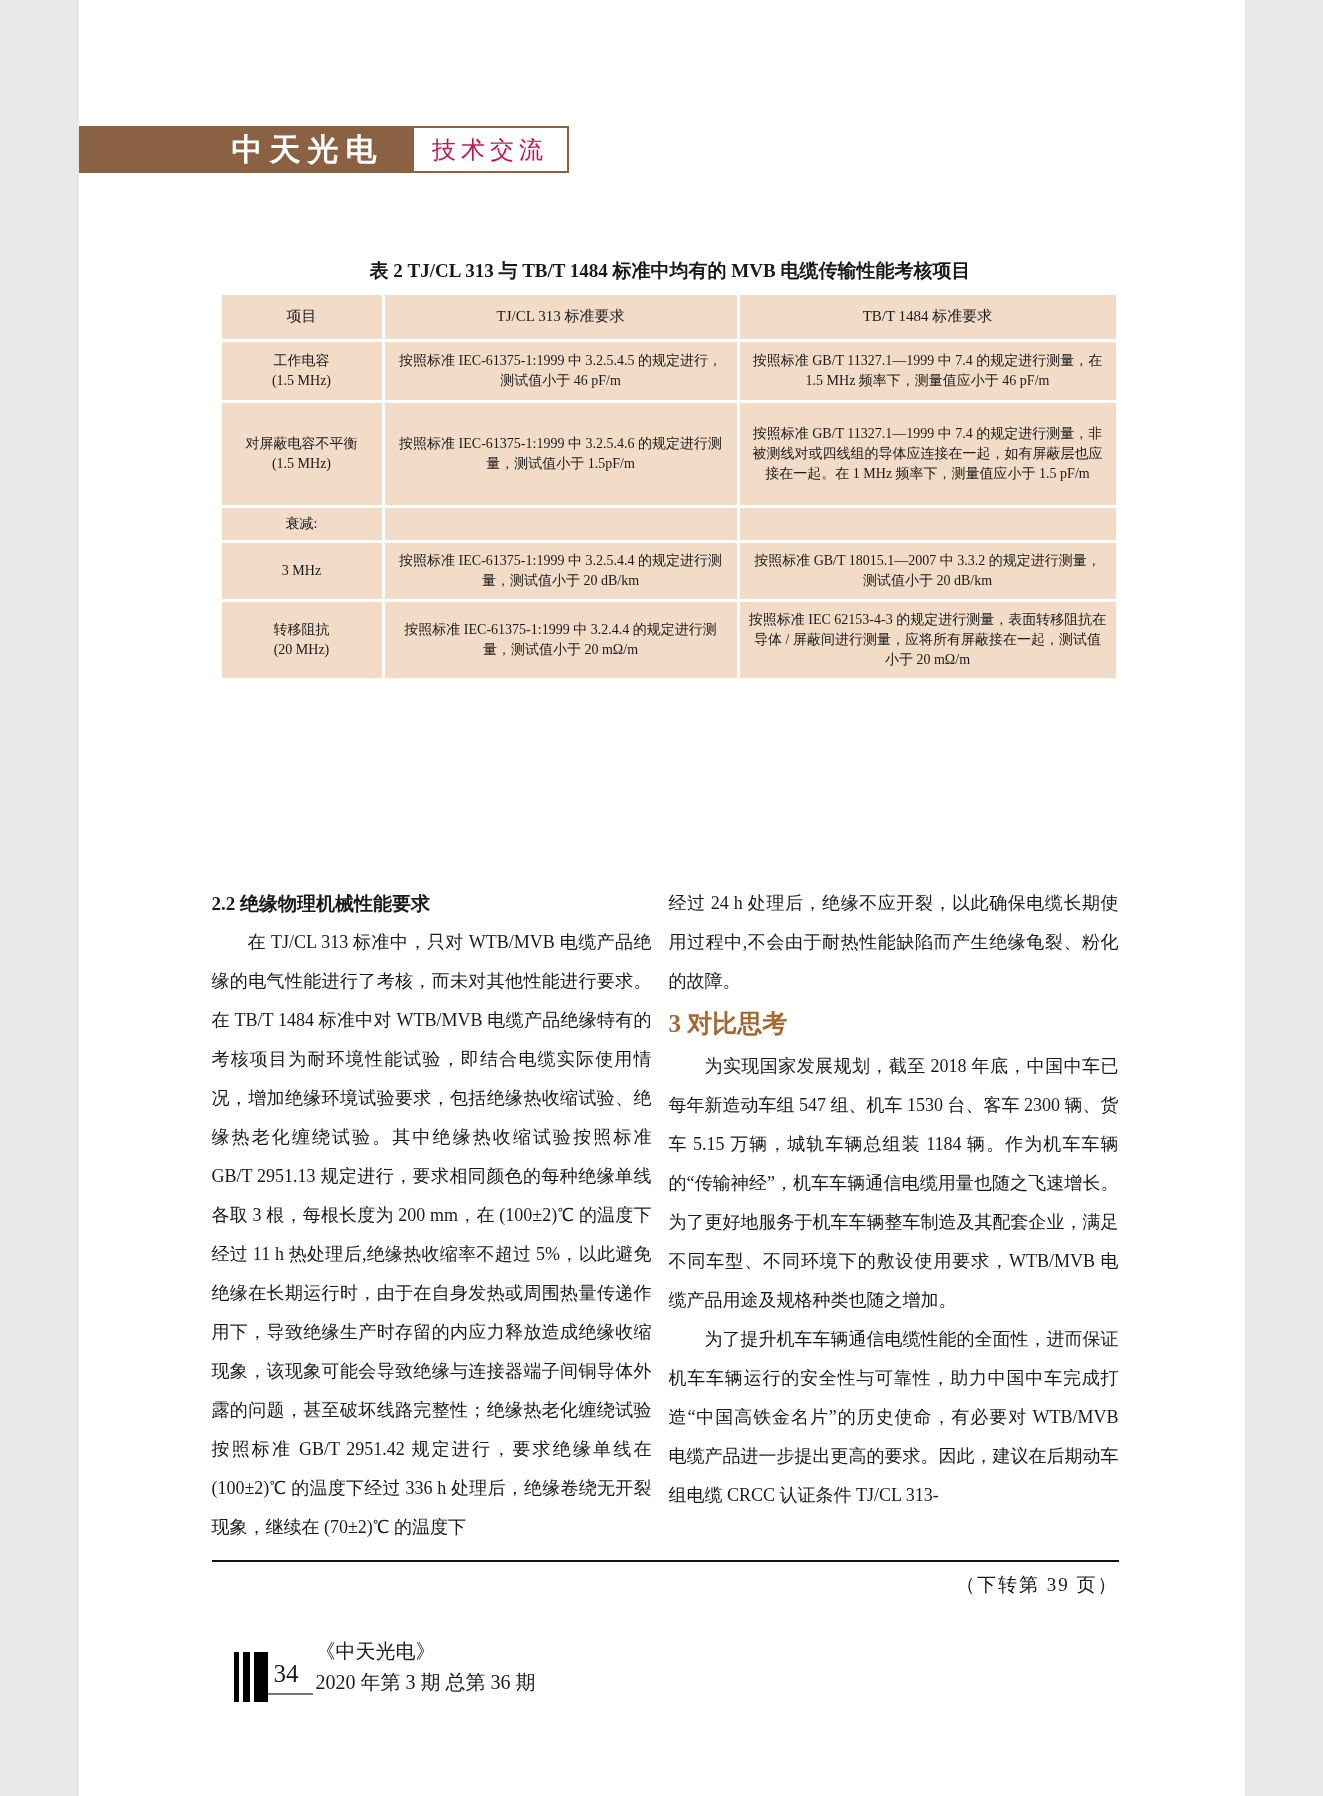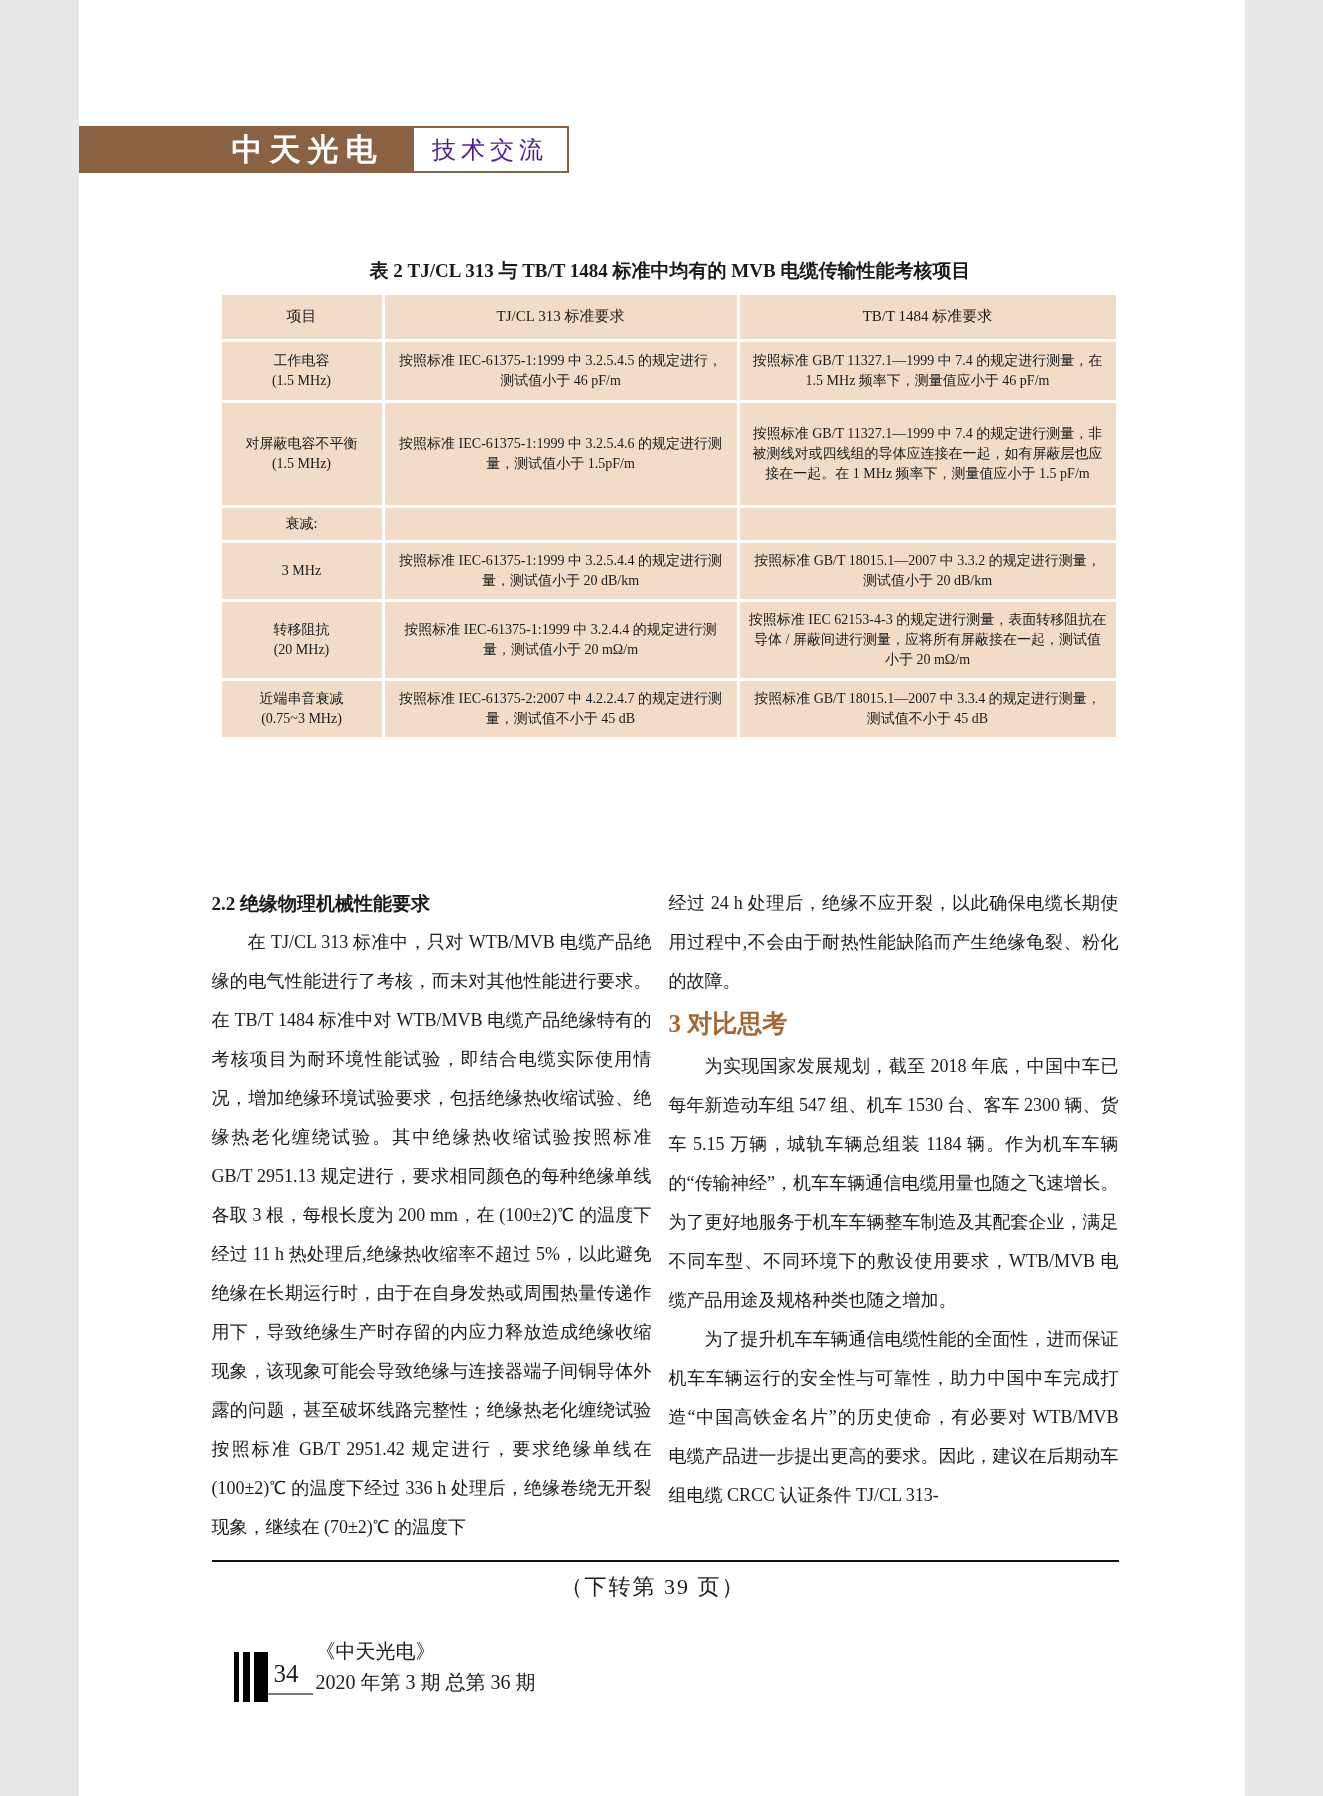--- a/index.html
+++ b/index.html
@@ -32,21 +32,21 @@
   }
   .banner-tab {
     position: absolute;
     left: 333px; top: 126px;
     width: 157px; height: 47px;
     background: #ffffff;
     border: 2px solid #8a6243;
     display: flex; align-items: center; justify-content: center;
   }
   .banner-tab span {
-    color: #4c1d95;
+    color: #be185d;
     font-size: 24px;
     letter-spacing: 5px;
   }
 
   
   .table-title {
     position: absolute;
     left: 143px; top: 258px;
     width: 897px;
     text-align: center;
@@ -106,24 +106,24 @@
 
   
   .bottom-rule {
     position: absolute;
     left: 133px; top: 1560px;
     width: 907px; height: 2px;
     background: #111111;
   }
   .jump-note {
     position: absolute;
-    left: 121px; top: 1572px;
+    left: 133px; top: 1572px;
     width: 907px;
-    text-align: center;
-    font-size: 22px;
+    text-align: right;
+    font-size: 19px;
     letter-spacing: 2px;
   }
 
   
   .footer { position: absolute; left: 137px; top: 1636px; width: 420px; height: 90px; }
   .footer-bars { position: absolute; left: 18px; top: 16px; display: flex; gap: 4px; align-items: flex-start; }
   .footer-bars .bar { background: #000000; height: 50px; }
   .bar.b1 { width: 5px; }
   .bar.b2 { width: 7px; }
   .bar.b3 { width: 14px; }
@@ -182,26 +182,20 @@
       <td class="item">3 MHz</td>
       <td>按照标准 IEC-61375-1:1999 中 3.2.5.4.4 的规定进行测量，测试值小于 20 dB/km</td>
       <td>按照标准 GB/T 18015.1—2007 中 3.3.2 的规定进行测量，测试值小于 20 dB/km</td>
     </tr>
     <tr style="height:76px;">
       <td class="item">转移阻抗
 (20 MHz)</td>
       <td>按照标准 IEC-61375-1:1999 中 3.2.4.4 的规定进行测量，测试值小于 20 mΩ/m</td>
       <td>按照标准 IEC 62153-4-3 的规定进行测量，表面转移阻抗在导体 / 屏蔽间进行测量，应将所有屏蔽接在一起，测试值小于 20 mΩ/m</td>
     </tr>
-    <tr style="height:56px;">
-      <td class="item">近端串音衰减
-(0.75~3 MHz)</td>
-      <td>按照标准 IEC-61375-2:2007 中 4.2.2.4.7 的规定进行测量，测试值不小于 45 dB</td>
-      <td>按照标准 GB/T 18015.1—2007 中 3.3.4 的规定进行测量，测试值不小于 45 dB</td>
-    </tr>
   </tbody>
     </table>
 
   <div class="col col-left">
     <div class="sub-heading">2.2  绝缘物理机械性能要求</div>
     <p class="para">在 TJ/CL 313 标准中，只对 WTB/MVB 电缆产品绝缘的电气性能进行了考核，而未对其他性能进行要求。在 TB/T 1484 标准中对 WTB/MVB 电缆产品绝缘特有的考核项目为耐环境性能试验，即结合电缆实际使用情况，增加绝缘环境试验要求，包括绝缘热收缩试验、绝缘热老化缠绕试验。其中绝缘热收缩试验按照标准 GB/T 2951.13 规定进行，要求相同颜色的每种绝缘单线各取 3 根，每根长度为 200 mm，在 (100±2)℃ 的温度下经过 11 h 热处理后,绝缘热收缩率不超过 5%，以此避免绝缘在长期运行时，由于在自身发热或周围热量传递作用下，导致绝缘生产时存留的内应力释放造成绝缘收缩现象，该现象可能会导致绝缘与连接器端子间铜导体外露的问题，甚至破坏线路完整性；绝缘热老化缠绕试验按照标准 GB/T 2951.42 规定进行，要求绝缘单线在 (100±2)℃ 的温度下经过 336 h 处理后，绝缘卷绕无开裂现象，继续在 (70±2)℃ 的温度下</p>
   </div>
 
   <div class="col col-right">
     <p class="para-cont">经过 24 h 处理后，绝缘不应开裂，以此确保电缆长期使用过程中,不会由于耐热性能缺陷而产生绝缘龟裂、粉化的故障。</p>

